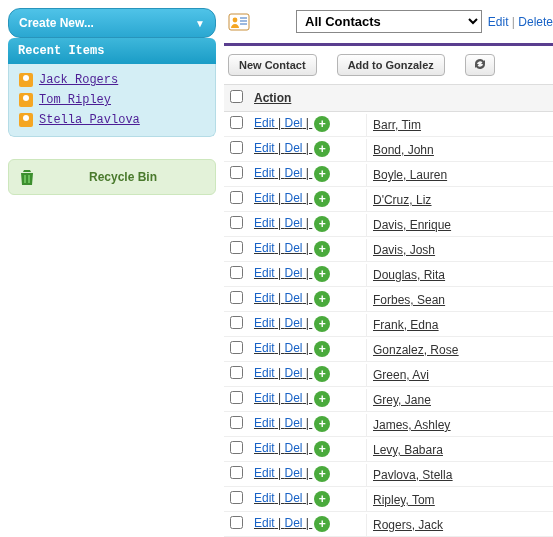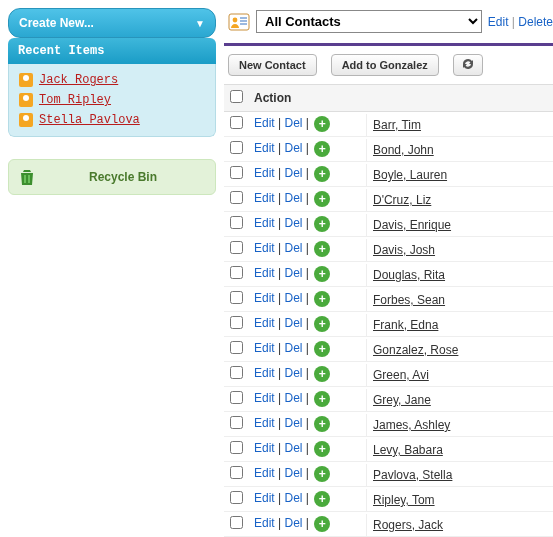--- a/index.html
+++ b/index.html
@@ -9,42 +9,42 @@
 .right { flex: 1; overflow: hidden; }
 
 
 .create-btn { background: linear-gradient(#4fc3e8,#2aa7d1); color: #fff; font-weight: bold; border-radius: 12px; padding: 7px 10px; display: flex; justify-content: space-between; align-items: center; font-size: 12px; cursor: pointer; border: 1px solid #2894bb; }
 .create-btn .chev { font-size: 10px; }
 
 .panel { border-radius: 6px; overflow: hidden; font-family: Liberation Mono, monospace; }
 .panel-head { background: linear-gradient(#3eb7db,#1a9cc6); color: #fff; font-weight: bold; padding: 6px 10px; font-size: 12px; }
 .panel-body { background: #d4eef5; padding: 6px 8px; border: 1px solid #b5dce6; border-top: none; border-radius: 0 0 6px 6px; }
 .recent-item { display: flex; align-items: center; gap: 6px; padding: 3px 2px; }
-.recent-item a { color: #b91c1c; text-decoration: underline; font-size: 12px; }
+.recent-item a { color: #4c1d95; text-decoration: underline; font-size: 12px; }
 .mini-icon { width: 14px; height: 14px; background: #f5a623; border-radius: 2px; display: inline-block; position: relative; }
 .mini-icon::after { content: ""; position: absolute; width: 6px; height: 6px; background: #fff; border-radius: 50%; top: 2px; left: 4px; }
 
 .recycle { margin-top: 22px; background: #e3f2d9; border: 1px solid #cde7bd; border-radius: 6px; padding: 8px 10px; display: flex; align-items: center; gap: 8px; }
 .recycle-icon { width: 16px; height: 18px; display: inline-block; position: relative; }
 .recycle-icon svg { display: block; }
 .recycle span.lbl { color: #4a7a2d; font-weight: bold; font-size: 12px; margin-left: 46px; }
 
 
 .topbar { display: flex; align-items: center; gap: 6px; padding: 2px 0 10px 4px; border-bottom: 3px solid #5a3e8f; }
 .list-icon { width: 22px; height: 22px; display: inline-block; }
-.view-select { font-size: 13px; font-weight: bold; padding: 2px 4px; width: 240px; border: 1px solid #888; background: #fff; }
+.view-select { font-size: 13px; font-weight: bold; padding: 2px 4px; width: 240px; border: 1px solid #888; background: #fff; margin-left: 40px; }
 .topbar .links { color: #999; font-size: 12px; white-space: nowrap; }
 .topbar .links a { color: #1862c6; text-decoration: none; }
 
-.toolbar { display: flex; gap: 14px; align-items: flex-end; padding: 8px 16px 8px 4px; }
+.toolbar { display: flex; gap: 20px; align-items: flex-end; padding: 8px 16px 8px 4px; }
 .btn { background: linear-gradient(#fefefe,#e8e8e8); border: 1px solid #b5b5b5; border-radius: 4px; padding: 4px 10px; font-weight: bold; font-size: 11px; color: #333; cursor: pointer; }
 .iconbtn { padding: 3px 7px; }
 .refresh-icon { width: 14px; height: 12px; display: inline-block; }
 
-.table { width: 100%; }
+.table { width: 100%; text-decoration: underline; }
 .thead { display: flex; align-items: center; border-top: 1px solid #ddd; border-bottom: 1px solid #ddd; background: #f5f5f5; }
 .th { padding: 5px 6px; font-weight: bold; font-size: 12px; color: #333; }
 .th.chk { width: 24px; text-align: center; }
 .th.act { width: 118px; }
 .th.name { flex: 1; border-left: 1px solid #ddd; }
 .th.name .sort { color: #666; }
 
 .row { display: flex; align-items: flex-end; border-bottom: 1px solid #eee; }
 .cell { padding: 4px 6px; font-size: 12px; }
 .cell.chk { width: 24px; text-align: center; }

